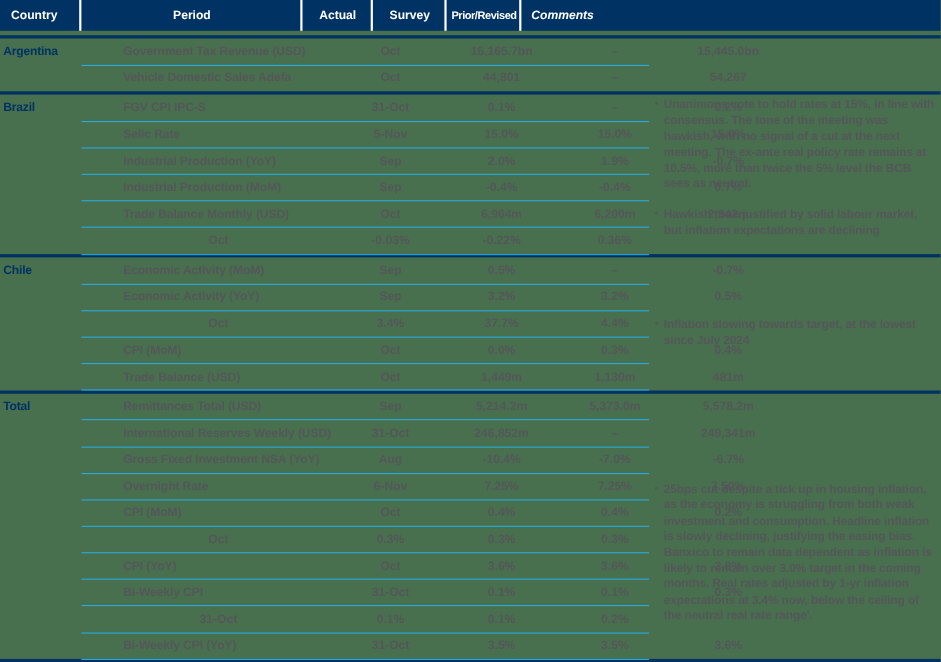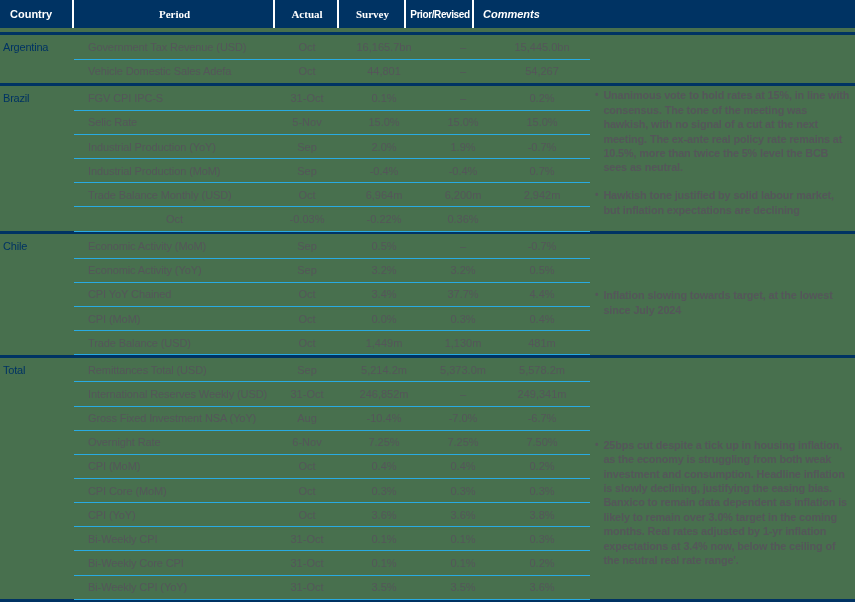--- a/index.html
+++ b/index.html
@@ -16,33 +16,33 @@
     grid-template-columns:74px 201px 64px 67px 68px 67px 1fr;
     height:28px;background:#003363;color:#ffffff;
     font-size:11px;font-weight:700;letter-spacing:0;
   }
   .hcell{display:flex;align-items:center;position:relative;white-space:nowrap;}
   .hcell.sep::after{
     content:"";position:absolute;right:0;top:0;bottom:0;width:2px;background:#ffffff;
   }
   .h-left{padding-left:10px;justify-content:flex-start;}
   .h-event{padding-left:14px;justify-content:flex-start;}
-  .h-center{justify-content:center;font-family:Liberation Serif, serif;}
+  .h-center{justify-content:center;}
   .h-prior{justify-content:center;letter-spacing:-0.4px;font-size:10px;border-radius:13px;}
   .h-comments{padding-left:9px;justify-content:flex-start;font-style:italic;}
 
   
   .tbody{margin-top:4px;border-top:3px solid #003363;}
   .section{position:relative;border-bottom:3px solid #003363;}
   .row{
     position:relative;
     display:grid;
     grid-template-columns:74px 201px 64px 90px 68px 90px 1fr;
     height:24.15px;align-items:center;
-    font-size:11px;font-weight:400;color:#55565a;
+    font-size:11px;font-weight:700;color:#55565a;gap:24px;
   }
   .row:not(:last-child)::after{
     content:"";position:absolute;left:74px;right:265px;bottom:-0.5px;height:1px;background:#29abe2;
   }
   .cell-country{color:#003363;padding-left:3px;font-size:11px;letter-spacing:-0.2px;white-space:nowrap;}
   .cell-event{padding-left:14px;white-space:nowrap;letter-spacing:-0.1px;}
   .cell-mid{text-align:center;white-space:nowrap;}
 
   
   .comment{
@@ -163,21 +163,20 @@
           <div class="cell-country"></div>
           <div class="cell-event">Economic Activity (YoY)</div>
           <div class="cell-mid">Sep</div>
           <div class="cell-mid">3.2%</div>
           <div class="cell-mid">3.2%</div>
           <div class="cell-mid">0.5%</div>
           <div class="cell-comments-spacer"></div>
         </div>
         <div class="row">
           <div class="cell-country"></div>
-          <div class="cell-event">CPI YoY Chained</div>
           <div class="cell-mid">Oct</div>
           <div class="cell-mid">3.4%</div>
           <div class="cell-mid">37.7%</div>
           <div class="cell-mid">4.4%</div>
           <div class="cell-comments-spacer"></div>
         </div>
         <div class="row">
           <div class="cell-country"></div>
           <div class="cell-event">CPI (MoM)</div>
           <div class="cell-mid">Oct</div>
@@ -241,21 +240,20 @@
           <div class="cell-country"></div>
           <div class="cell-event">CPI (MoM)</div>
           <div class="cell-mid">Oct</div>
           <div class="cell-mid">0.4%</div>
           <div class="cell-mid">0.4%</div>
           <div class="cell-mid">0.2%</div>
           <div class="cell-comments-spacer"></div>
         </div>
         <div class="row">
           <div class="cell-country"></div>
-          <div class="cell-event">CPI Core (MoM)</div>
           <div class="cell-mid">Oct</div>
           <div class="cell-mid">0.3%</div>
           <div class="cell-mid">0.3%</div>
           <div class="cell-mid">0.3%</div>
           <div class="cell-comments-spacer"></div>
         </div>
         <div class="row">
           <div class="cell-country"></div>
           <div class="cell-event">CPI (YoY)</div>
           <div class="cell-mid">Oct</div>
@@ -268,21 +266,20 @@
           <div class="cell-country"></div>
           <div class="cell-event">Bi-Weekly CPI</div>
           <div class="cell-mid">31-Oct</div>
           <div class="cell-mid">0.1%</div>
           <div class="cell-mid">0.1%</div>
           <div class="cell-mid">0.3%</div>
           <div class="cell-comments-spacer"></div>
         </div>
         <div class="row">
           <div class="cell-country"></div>
-          <div class="cell-event">Bi-Weekly Core CPI</div>
           <div class="cell-mid">31-Oct</div>
           <div class="cell-mid">0.1%</div>
           <div class="cell-mid">0.1%</div>
           <div class="cell-mid">0.2%</div>
           <div class="cell-comments-spacer"></div>
         </div>
         <div class="row">
           <div class="cell-country"></div>
           <div class="cell-event">Bi-Weekly CPI (YoY)</div>
           <div class="cell-mid">31-Oct</div>

